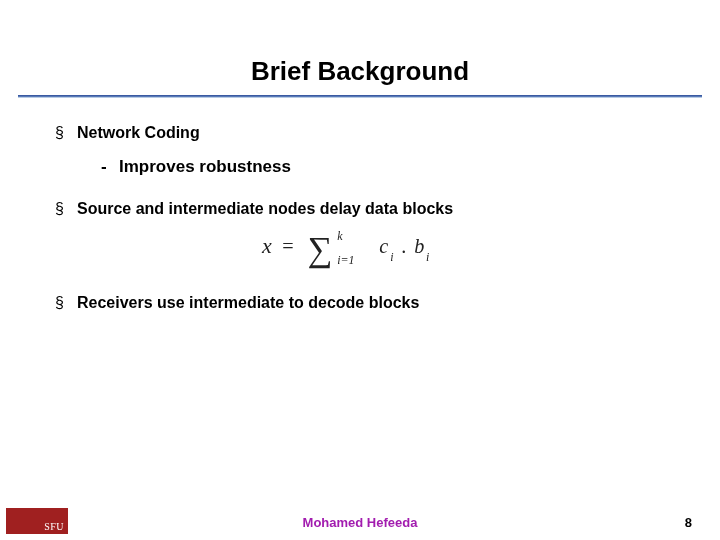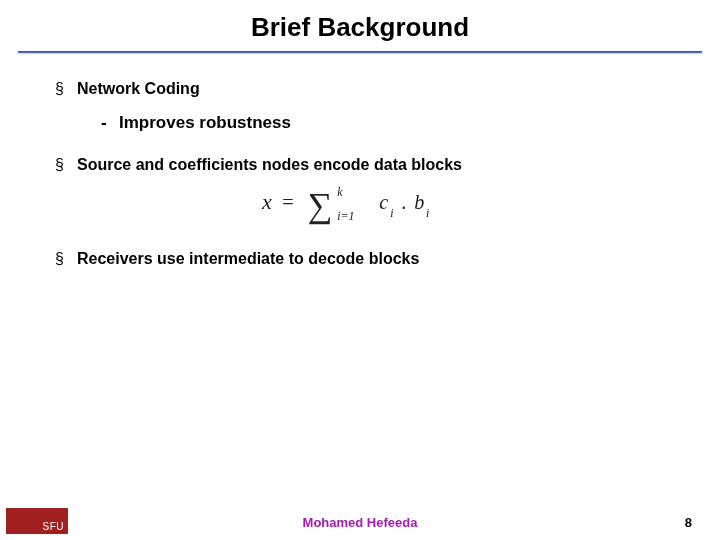--- a/index.html
+++ b/index.html
@@ -10,20 +10,21 @@
     color:#000;
     position:relative;
     overflow:hidden;
   }
   .title{
     text-align:center;
     font-weight:bold;
     font-size:26px;
     padding-top:12px;
     padding-bottom:8px;
+    margin-top:44px;
   }
   .rule-wrap{
     padding:0 18px 0 18px;
   }
   .rule{
     height:2px;
     background:linear-gradient(to bottom,#3a5aa2 0%,#3a5aa2 55%,#7ea0d0 100%);
     border-bottom:1px solid #b9cce5;
   }
   .content{
@@ -90,21 +91,21 @@
     left:6px;
     bottom:6px;
     width:62px;
     height:26px;
     background:#a02020;
     display:flex;
     align-items:flex-end;
     justify-content:flex-end;
     color:#fff;
     font-size:10px;
-    font-family:Liberation Sans, sans-serif;
+    font-family:Liberation Serif, serif;
     padding:2px 4px 2px 2px;
     box-sizing:border-box;
     letter-spacing:0.5px;
   }
 </style>
 </head>
 <body>
 
 <div class="title">Brief Background</div>
 <div class="rule-wrap">
@@ -113,21 +114,21 @@
 
 <div class="content">
 
   <div class="b1">Network Coding</div>
   <div class="sub">
     <div class="b2">Improves robustness</div>
   </div>
 
   <div class="spacer"></div>
 
-  <div class="b1">Source and coefficients nodes encode data blocks</div>
+  <div class="b1">Source and intermediate nodes delay data blocks</div>
 
   <div class="formula">
     <svg viewBox="0 0 260 48">
       <g font-family="'Times New Roman',serif" fill="#222" font-style="italic">
         <text x="12" y="30" font-size="24">x</text>
         <text x="34" y="30" font-size="22" font-style="normal">=</text>
         <text x="62" y="38" font-size="38" font-style="normal" font-family="'Times New Roman',serif">∑</text>
         <text x="94" y="15" font-size="13">k</text>
         <text x="94" y="42" font-size="13">i=1</text>
         <text x="140" y="30" font-size="22">c</text>

